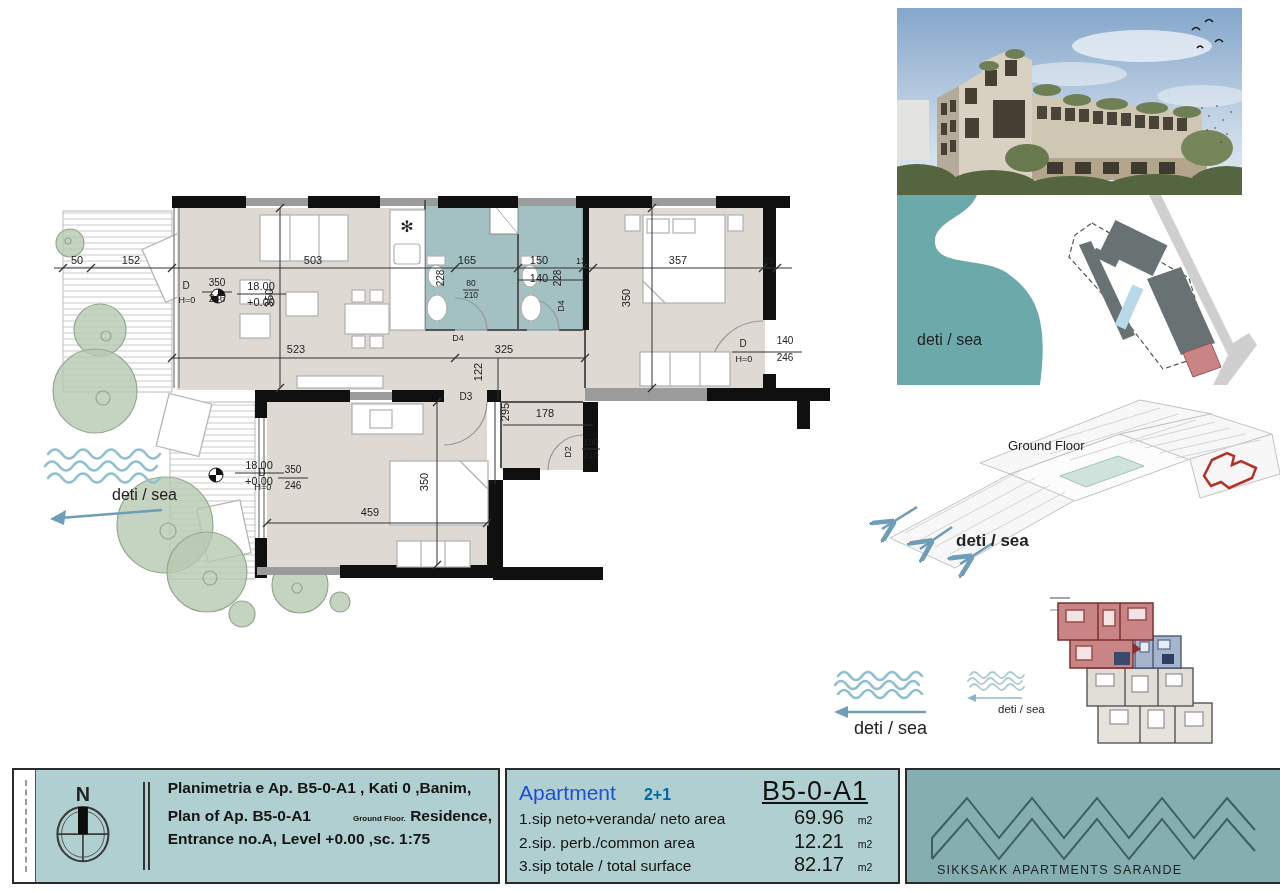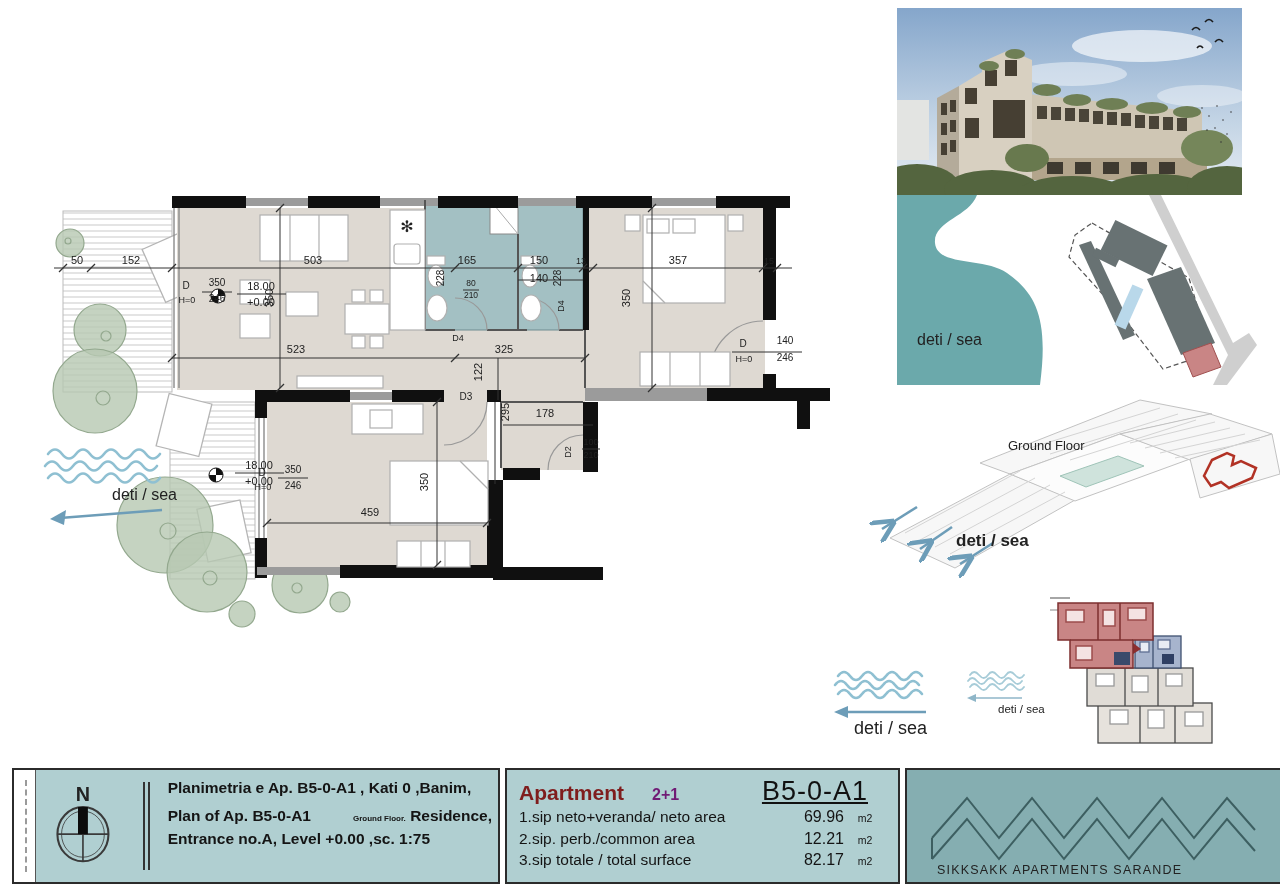--- a/index.html
+++ b/index.html
@@ -15,26 +15,26 @@
   #tb-right{left:905px;width:419px;background:var(--logo_bg);}
   .tb-strip{width:26px;background:#fff;border-right:1.5px solid #555;position:relative;}
   .tb-strip:after{content:"";position:absolute;left:11px;top:10px;bottom:10px;
                   border-left:2px dashed #9a9a9a;}
   .tb-text{padding:8px 6px 0 14px;font-size:15.5px;font-weight:bold;color:#141414;
            line-height:20px;white-space:nowrap;}
   .tb-sep{border-left:2.5px solid #333;border-right:2.5px solid #333;width:3px;
           margin:12px 4px 12px 8px;}
   .tb-small{font-size:8px;font-weight:bold;padding-left:42px;}
   .apt-head{display:flex;align-items:baseline;}
-  .apt-label{font-size:21px;font-weight:bold;color:#7f1d1d;}
-  .apt-type{font-size:16px;font-weight:bold;margin-left:28px;color:#701a75;}
+  .apt-label{font-size:21px;font-weight:normal;color:#1d4ed8;}
+  .apt-type{font-size:16px;font-weight:bold;margin-left:28px;color:#0369a1;}
   .apt-code{font-size:27px;margin-left:auto;margin-right:18px;color:#111;letter-spacing:1px;text-decoration:underline;}
   .apt-row{display:flex;align-items:baseline;font-size:15.5px;font-weight:normal;
            color:#141414;line-height:20.5px;}
-  .apt-val{margin-left:auto;width:64px;text-align:right;font-size:16px;}
+  .apt-val{margin-left:auto;width:64px;text-align:right;font-size:20px;}
   .apt-unit{width:42px;text-align:center;font-size:10.5px;}
 </style>
 </head>
 <body>
 
 <div id="sheet">
 
   <svg class="abs" style="left:40px;top:186px" width="810" height="475" viewBox="0 0 810 475">
     <defs>
       <pattern id="hatch" width="7" height="6" patternUnits="userSpaceOnUse">

